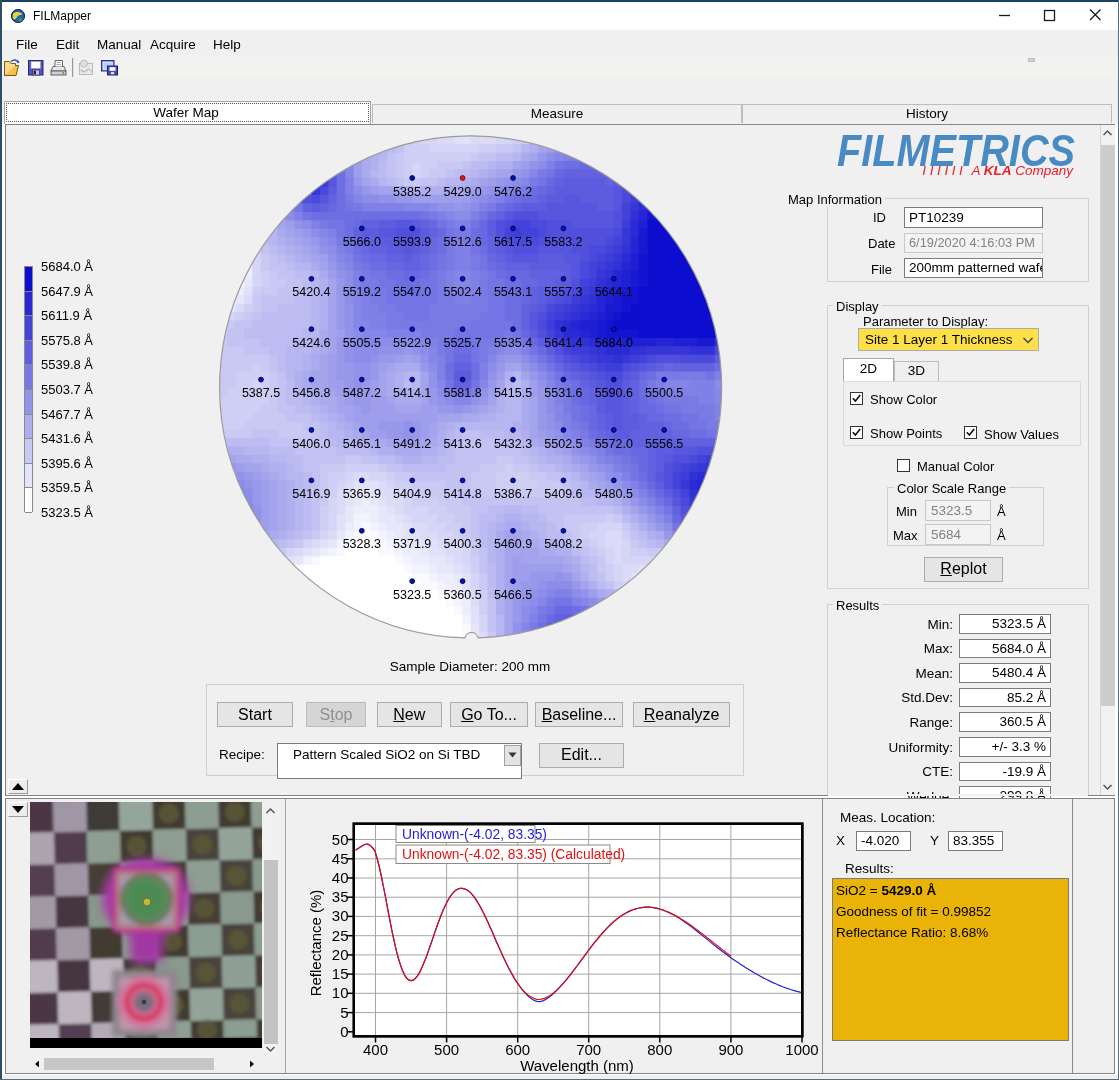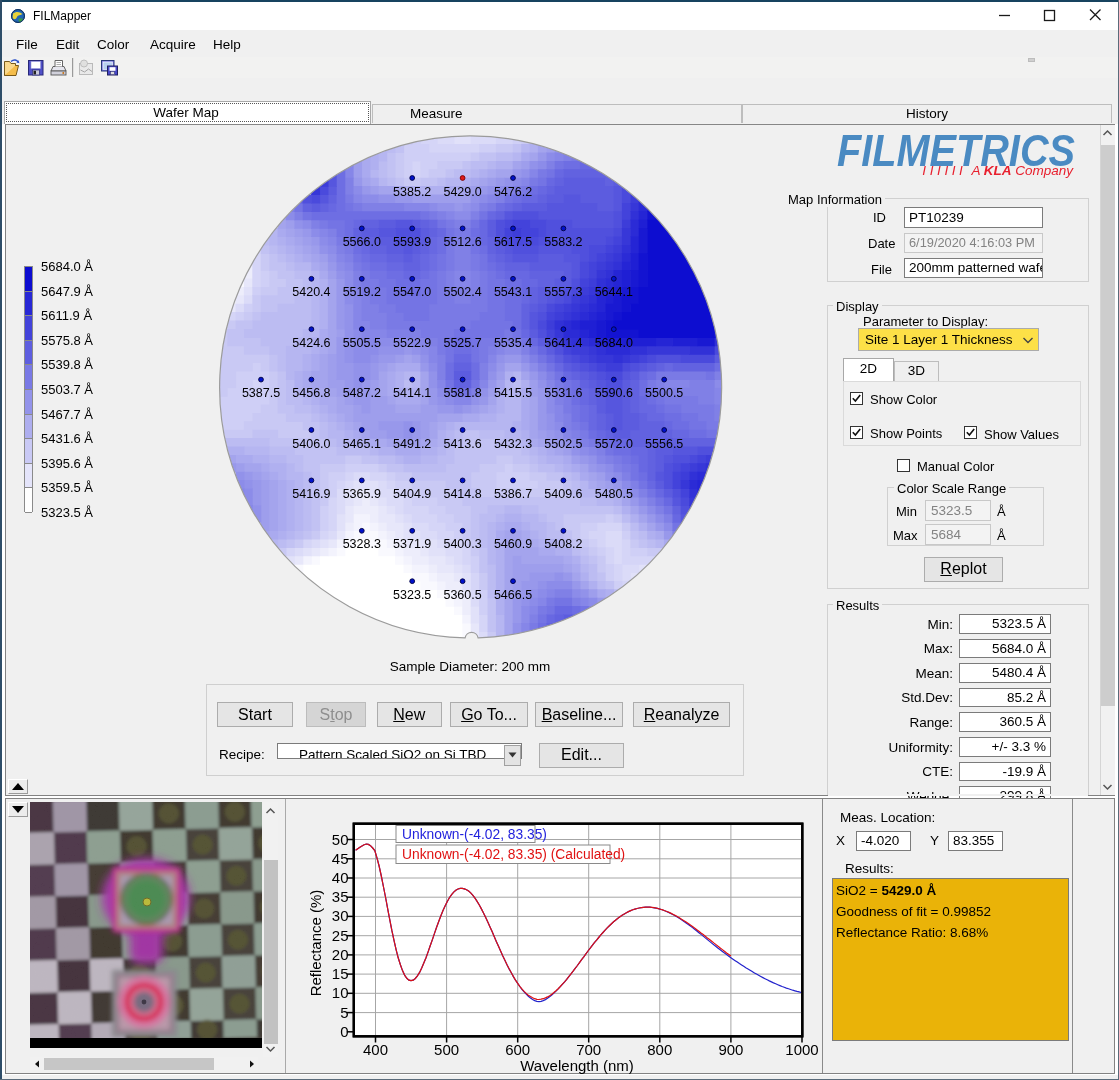--- a/index.html
+++ b/index.html
@@ -28,21 +28,21 @@
 </svg>
 <div class="abs" style="left:33px;top:8.5px;font-size:12px;color:#000;">FILMapper</div>
 <svg class="abs" style="left:990px;top:4px" width="120" height="24" viewBox="0 0 120 24">
 <path d="M9 11.5h11" stroke="#1a1a1a" stroke-width="1.3"></path>
 <rect x="54.5" y="6.5" width="10" height="10" fill="none" stroke="#1a1a1a" stroke-width="1.3"></rect>
 <path d="M100 5.5l10.5 10.5M110.5 5.5L100 16" stroke="#1a1a1a" stroke-width="1.3"></path>
 </svg>
 <div class="abs" style="left:1.5px;top:30px;width:1116px;height:27px;background:#f0f0f0;"></div>
 <div class="abs" style="left:16px;top:36.5px;font-size:13.5px;color:#000;">File</div>
 <div class="abs" style="left:56px;top:36.5px;font-size:13.5px;color:#000;">Edit</div>
-<div class="abs" style="left:97px;top:36.5px;font-size:13.5px;color:#000;">Color</div>
+<div class="abs" style="left:97px;top:36.5px;font-size:13.5px;color:#000;">Manual</div>
 <div class="abs" style="left:150px;top:36.5px;font-size:13.5px;color:#000;">Acquire</div>
 <div class="abs" style="left:213px;top:36.5px;font-size:13.5px;color:#000;">Help</div>
 <div class="abs" style="left:1.5px;top:57px;width:1116px;height:21px;background:#f2f2f1;"></div>
 <svg class="abs" style="left:0;top:57px" width="140" height="21" viewBox="0 0 140 21">
 <g>
  <path d="M4.5 18.5L7 8.5h11.5L16 18.5z" fill="#f5bd4a" stroke="#6a4a08" stroke-width="0.9"></path>
  <path d="M4.5 18.5V4.5h5l1.5 2h4.5v2" fill="#fad98c" stroke="#6a4a08" stroke-width="0.9"></path>
  <path d="M11 4.5c3-2.5 6-1.5 7 0.5" fill="none" stroke="#2a50c8" stroke-width="1.4"></path>
  <path d="M18.6 3.2l.8 3l-3-.6z" fill="#2a50c8"></path>
 </g>
@@ -74,21 +74,21 @@
 </g>
 </svg>
 <div class="abs" style="left:1028px;top:58px;width:7px;height:4px;background:#cfcfcf;border:1px solid #bdbdbd;"></div>
 <div class="abs" style="left:1.5px;top:78px;width:1116px;height:24px;background:#f0f0f0;"></div>
 <div class="abs" style="left:1.5px;top:102px;width:1116px;height:22px;background:#f0f0f0;"></div>
 <div class="abs" style="left:372px;top:104px;width:370px;height:19px;background:#efefef;border:1px solid #bdbdbd;border-bottom:none;"></div>
 <div class="abs" style="left:742px;top:104px;width:370px;height:19px;background:#efefef;border:1px solid #bdbdbd;border-bottom:none;"></div>
 <div class="abs" style="left:4px;top:100.5px;width:367px;height:23.5px;background:#fff;border:1px solid #a8a8a8;border-bottom:none;"></div>
 <div class="abs" style="left:6px;top:102.5px;width:363px;height:19px;border:1px dotted #555;"></div>
 <div class="abs" style="left:0;top:105px;width:372px;text-align:center;font-size:13.5px;color:#000;">Wafer Map</div>
-<div class="abs" style="left:372px;top:106px;width:370px;text-align:left;font-size:13.5px;color:#000;margin-left:38px;">Measure</div>
+<div class="abs" style="left:372px;top:106px;width:370px;text-align:center;font-size:13.5px;color:#000;">Measure</div>
 <div class="abs" style="left:742px;top:106px;width:370px;text-align:center;font-size:13.5px;color:#000;">History</div>
 <div class="abs" style="left:5px;top:124px;width:1110px;height:672px;background:#f0f0f0;border:1px solid #828282;border-top:1px solid #868686;"></div>
 <div class="abs" style="left:24px;top:266px;width:9px;height:246px;border:1px solid #8a8a8a;border-bottom:none;">
     <div style="height:24.6px;background:rgb(13,13,208);border-bottom:1px solid #8a8a8a;"></div>
     <div style="height:24.6px;background:rgb(40,40,213);border-bottom:1px solid #8a8a8a;"></div>
     <div style="height:24.6px;background:rgb(67,67,218);border-bottom:1px solid #8a8a8a;"></div>
     <div style="height:24.6px;background:rgb(94,94,224);border-bottom:1px solid #8a8a8a;"></div>
     <div style="height:24.6px;background:rgb(121,121,229);border-bottom:1px solid #8a8a8a;"></div>
     <div style="height:24.6px;background:rgb(147,147,234);border-bottom:1px solid #8a8a8a;"></div>
     <div style="height:24.6px;background:rgb(174,174,239);border-bottom:1px solid #8a8a8a;"></div>
@@ -270,21 +270,21 @@
 </svg>
 <div class="abs" style="left:320px;top:659px;width:300px;text-align:center;font-size:13.5px;color:#000;">Sample Diameter: 200 mm</div>
 <div class="grp" style="left:206px;top:684px;width:538px;height:92px;border-color:#cfcfcf;"></div>
 <div class="btn" style="left:217.0px;top:701.5px;width:76.0px;height:25.0px;line-height:23.0px;font-size:16px;">Start</div>
 <div class="btn" style="left:306.0px;top:701.5px;width:60.0px;height:25.0px;line-height:23.0px;font-size:16px;background:#d5d5d5;border-color:#bcbcbc;color:#8e8e8e;">S<span style="text-decoration:underline;">t</span>op</div>
 <div class="btn" style="left:376.5px;top:701.5px;width:65.5px;height:25.0px;line-height:23.0px;font-size:16px;"><span style="text-decoration:underline;">N</span>ew</div>
 <div class="btn" style="left:450.0px;top:701.5px;width:78.0px;height:25.0px;line-height:23.0px;font-size:16px;"><span style="text-decoration:underline;">G</span>o To...</div>
 <div class="btn" style="left:535.0px;top:701.5px;width:88.0px;height:25.0px;line-height:23.0px;font-size:16px;"><span style="text-decoration:underline;">B</span>aseline...</div>
 <div class="btn" style="left:632.7px;top:701.5px;width:97.7px;height:25.0px;line-height:23.0px;font-size:16px;"><span style="text-decoration:underline;">R</span>eanalyze</div>
 <div class="abs" style="left:219px;top:747px;font-size:13.5px;color:#000;">Recipe:</div>
-<div class="inp" style="left:277px;top:743px;width:245px;height:16px;line-height:22px;padding-left:21px;font-size:13.5px;">Pattern Scaled SiO2 on Si TBD</div>
+<div class="inp" style="left:277px;top:743px;width:245px;height:36px;line-height:22px;padding-left:15px;font-size:13.5px;">Pattern Scaled SiO2 on Si TBD</div>
 <div class="abs" style="left:504px;top:744.5px;width:17px;height:21px;background:#e3e3e3;border:1px solid #a0a0a0;"></div>
 <svg class="abs" style="left:506px;top:751px" width="13" height="8" viewBox="0 0 13 8">
     <path d="M2.5 1.5h8l-4 5z" fill="#333"></path>
   </svg>
 <div class="btn" style="left:539.0px;top:743.0px;width:85.0px;height:24.5px;line-height:22.5px;font-size:16px;">Edit...</div>
 <svg class="abs" style="left:830px;top:128px" width="260" height="55" viewBox="0 0 260 55">
 <text x="7" y="37.5" font-size="44" font-weight="bold" font-style="italic" fill="#4a8ac2" textLength="238" lengthAdjust="spacingAndGlyphs" style="font-family:'Liberation Sans',sans-serif;">FILMETRICS</text>
 <text x="243" y="46.5" text-anchor="end" font-size="13.5" font-style="italic" fill="#e8202e" style="font-family:'Liberation Sans',sans-serif;"><tspan letter-spacing="3.6">IIIIII</tspan><tspan dx="5">A </tspan><tspan font-weight="bold">KLA</tspan> Company</text>
 </svg>
 <div class="grp" style="left:827px;top:198px;width:262px;height:84px;"></div>

